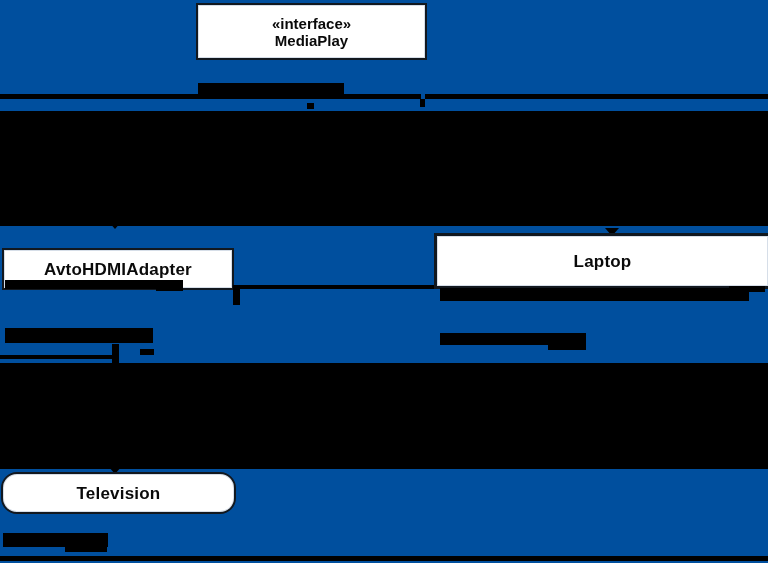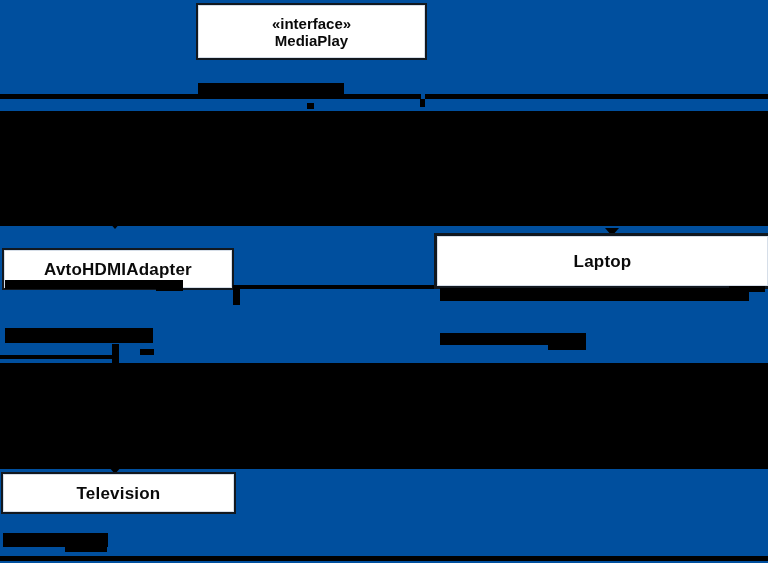--- a/index.html
+++ b/index.html
@@ -84,21 +84,21 @@
   <div class="abs ink" style="left:440px;top:333px;width:146px;height:12px;"></div>
   <div class="abs ink" style="left:548px;top:345px;width:38px;height:5px;"></div>
 
   <div class="abs ink" style="left:112px;top:344px;width:7px;height:20px;"></div>
   <div class="abs ink" style="left:0px;top:355px;width:115px;height:4px;"></div>
 
   <div class="abs ink" style="left:0px;top:363px;width:768px;height:106px;"></div>
 
   <div class="arrow-down" style="left:108px;top:466px;"></div>
 
-  <div class="umlbox" style="left:1px;top:472px;width:231px;height:38px;">
+  <div class="umlbox" style="left:1px;top:472px;width:231px;height:38px;border-radius:16px;">
     <div class="title">Television</div>
   </div>
 
   <div class="abs ink" style="left:3px;top:533px;width:105px;height:14px;"></div>
   <div class="abs ink" style="left:65px;top:547px;width:42px;height:5px;"></div>
 
   <div class="abs ink" style="left:0px;top:556px;width:768px;height:5px;"></div>
 
 </div>
 

